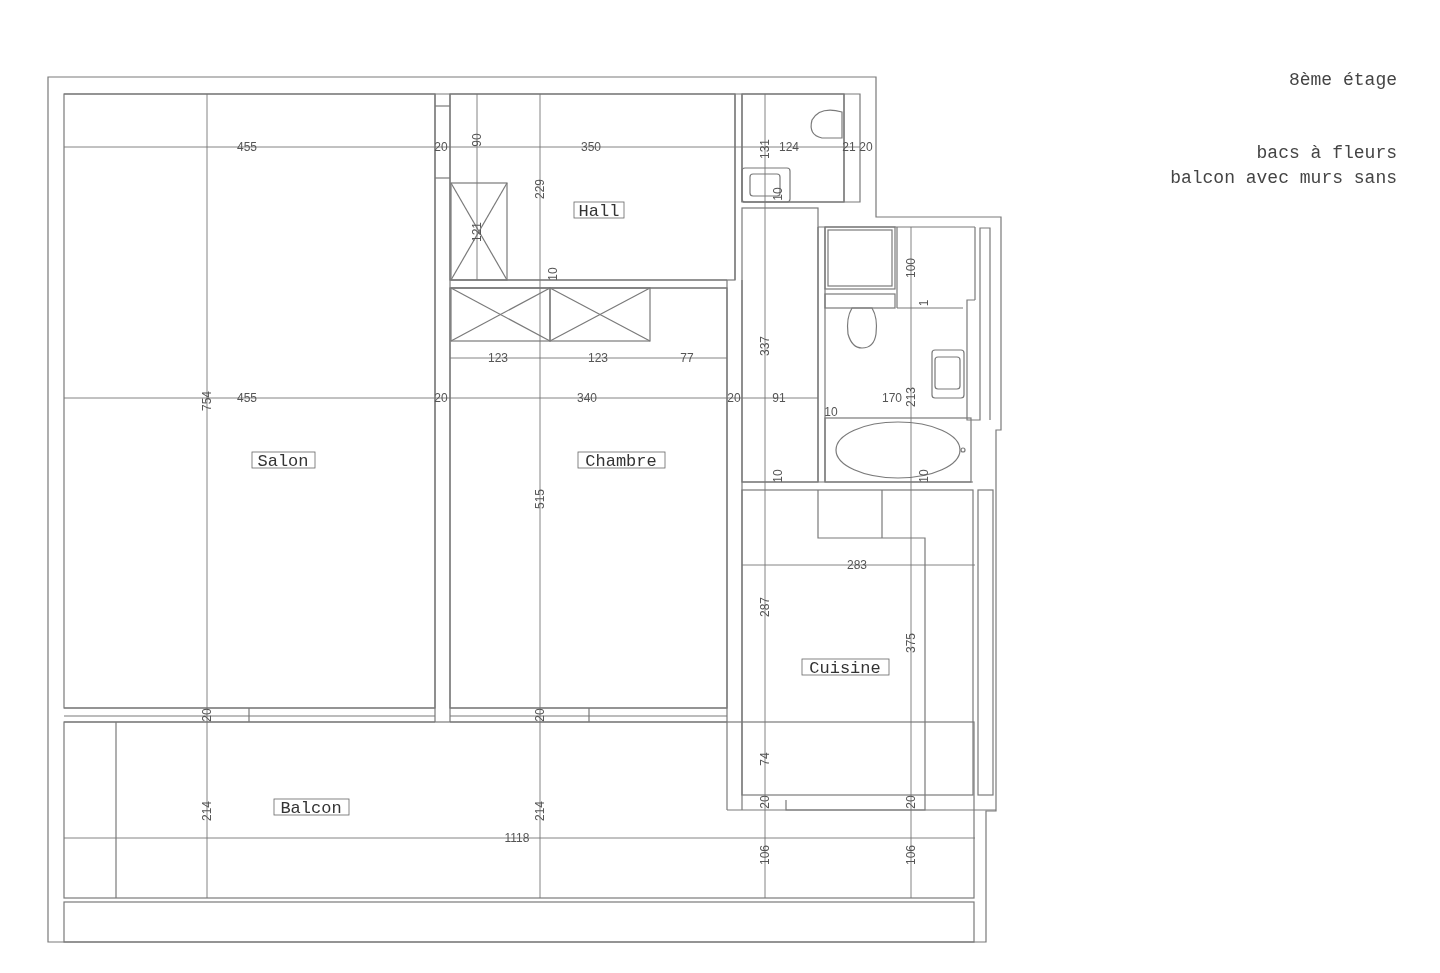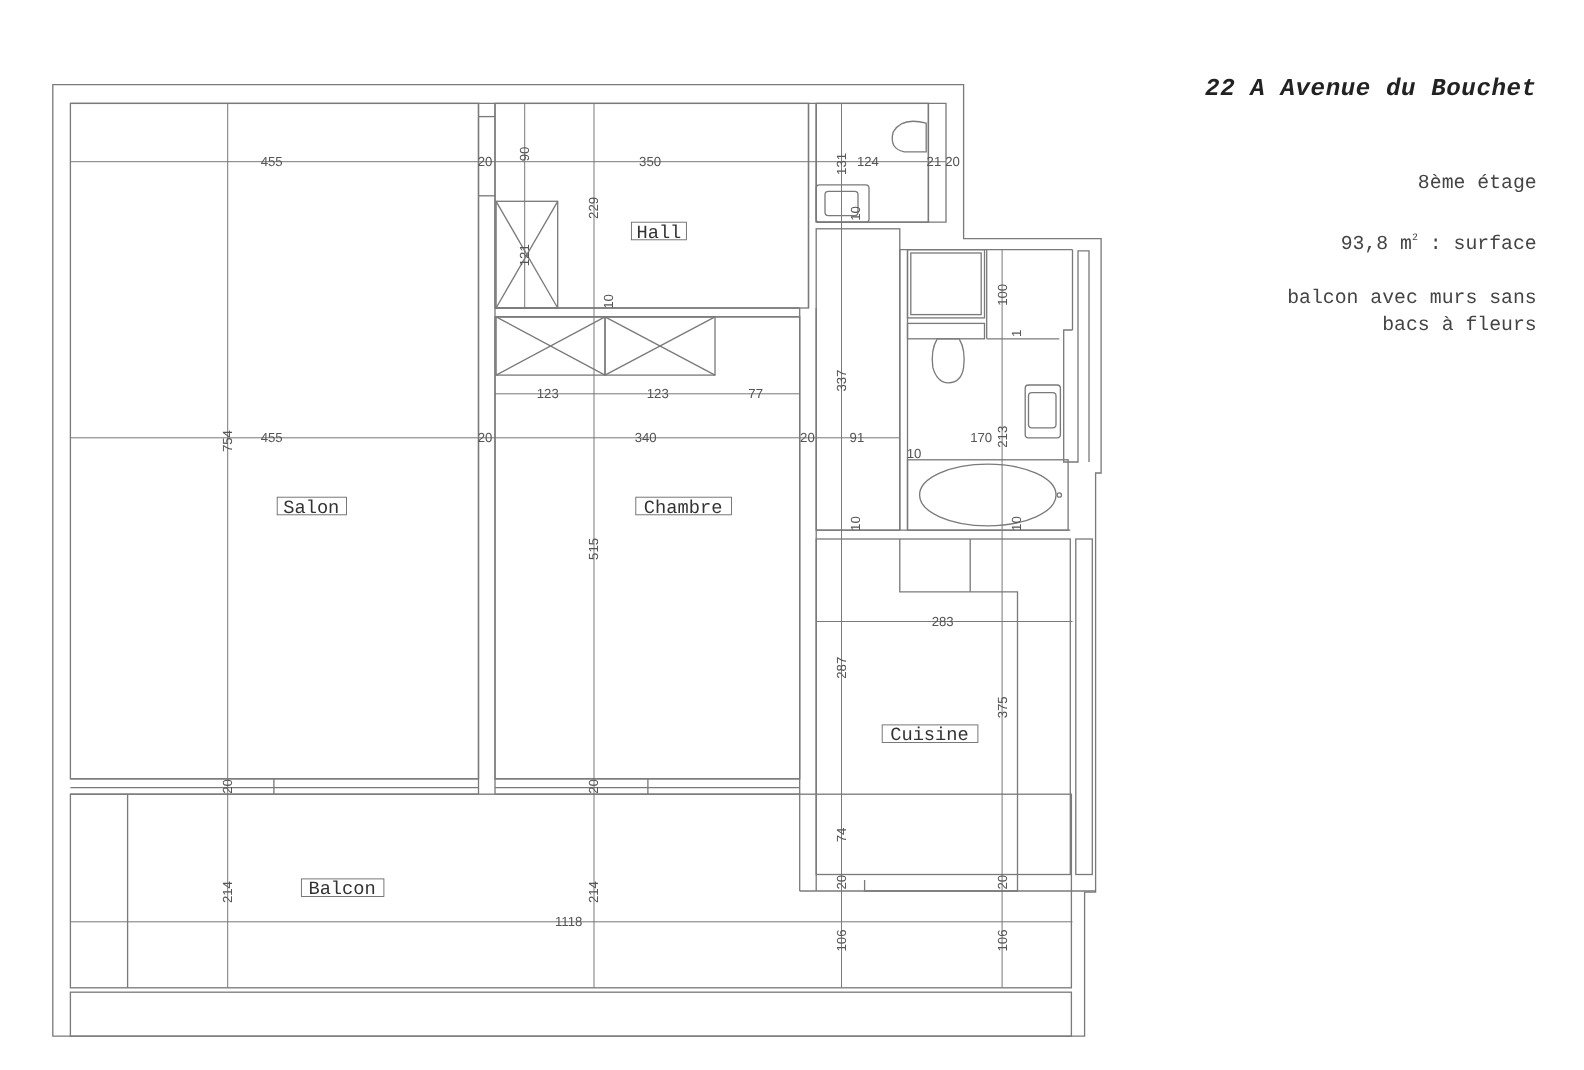--- a/index.html
+++ b/index.html
@@ -163,20 +163,18 @@
     <rect x="574" y="202" width="50" height="16" fill="#fff" stroke="#666" stroke-width="0.8"></rect>
     <text class="room" x="599" y="216" text-anchor="middle">Hall</text>
     <rect x="802" y="659" width="87" height="16" fill="#fff" stroke="#666" stroke-width="0.8"></rect>
     <text class="room" x="845" y="673" text-anchor="middle">Cuisine</text>
     <rect x="274" y="799" width="75" height="16" fill="#fff" stroke="#666" stroke-width="0.8"></rect>
     <text class="room" x="311" y="813" text-anchor="middle">Balcon</text>
   </g>
 </svg>
 
 <div class="info">
-  <div class="title">22 A Avenue du Bouchet</div>
   <div class="line">8ème étage</div>
   <div class="gap"></div>
-  <div class="line"><span>93,8 m</span><sup>2</sup><span> : surface</span></div>
   <div class="gap"></div>
+  <div class="line">bacs à fleurs</div>
   <div class="line">balcon avec murs sans</div>
-  <div class="line">bacs à fleurs</div>
 </div>
 
 </body></html>

